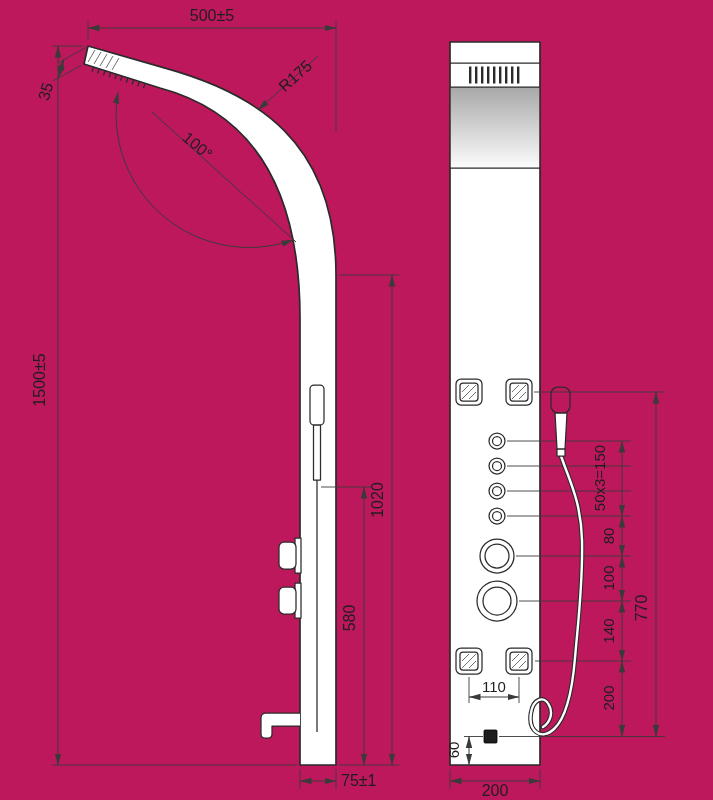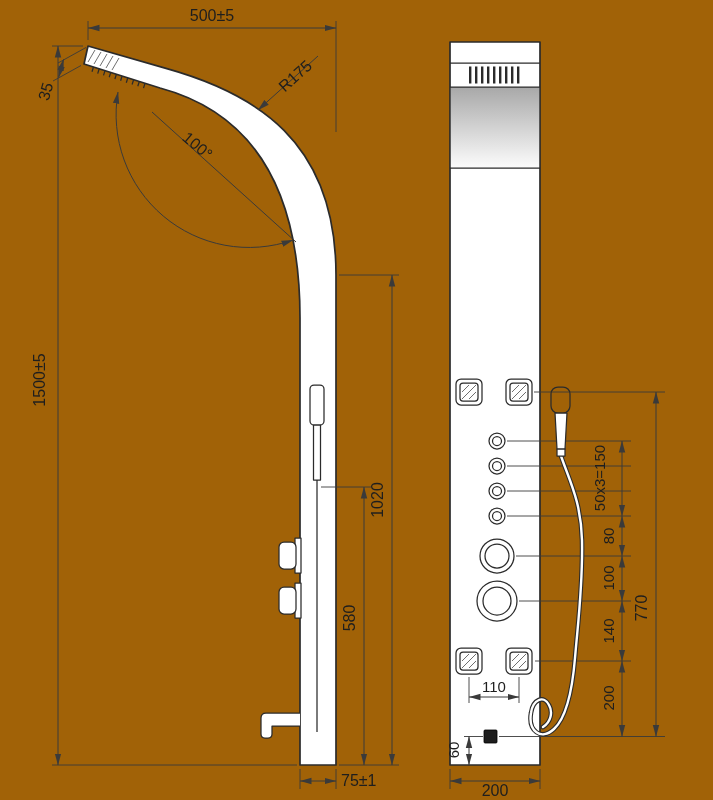--- a/index.html
+++ b/index.html
@@ -1,16 +1,16 @@
 <!DOCTYPE html>
 <html><head>
 <meta charset="utf-8">
 <style>
   html,body{margin:0;padding:0;background:#ffffff;}
-  .sheet{position:relative;width:713px;height:800px;background:#a16207;overflow:hidden;}
+  .sheet{position:relative;width:713px;height:800px;background:#be185d;overflow:hidden;}
   svg{display:block;}
   svg text{font-family:"Liberation Sans","DejaVu Sans",sans-serif;font-size:16px;fill:#1e1e1e;}
   .t15{font-size:15px;}
   .tmid{text-anchor:middle;}
   .part{fill:none;stroke:#2b2b2b;stroke-width:1.7;stroke-linejoin:round;stroke-linecap:round;}
   .part-thin{fill:none;stroke:#2b2b2b;stroke-width:1.25;stroke-linejoin:round;}
   .fillw{fill:#ffffff;}
   .dim{stroke:#3a3a3a;stroke-width:1;fill:none;}
   .ext{stroke:#3a3a3a;stroke-width:0.9;fill:none;}
   .dar{marker-start:url(#arr);marker-end:url(#arr);}

